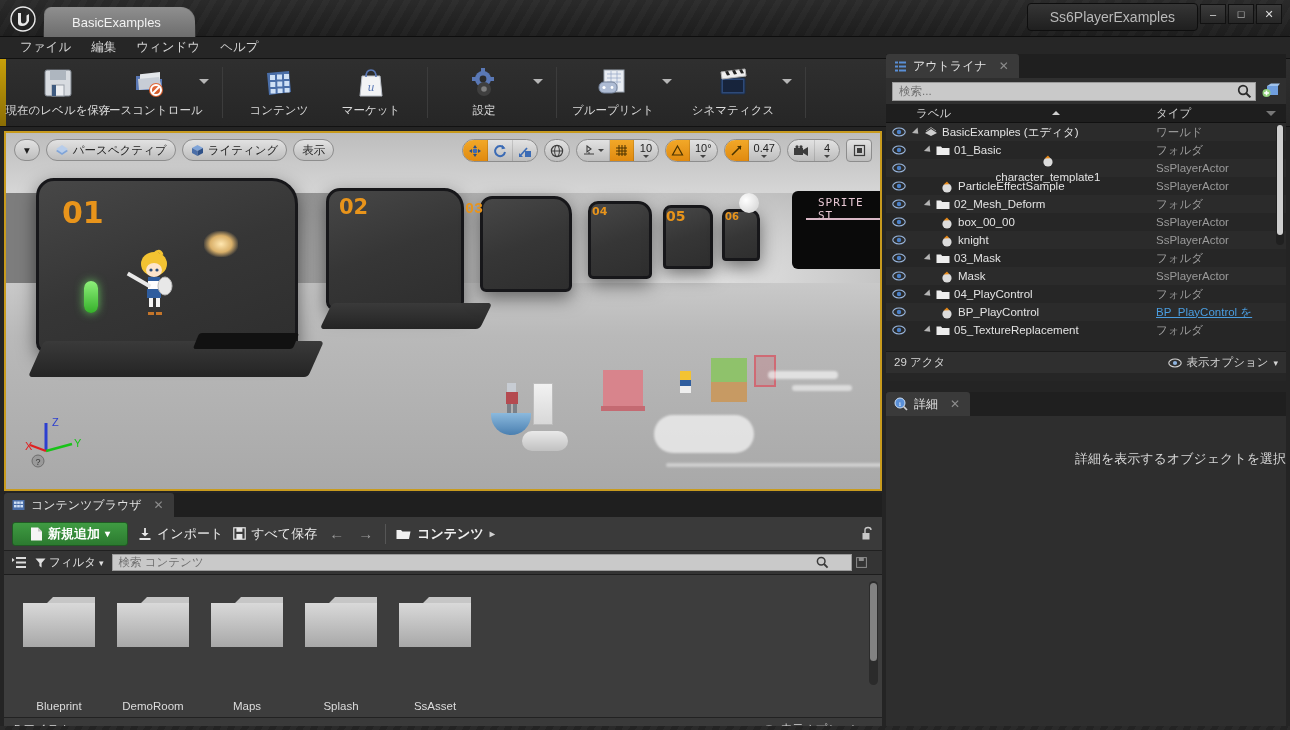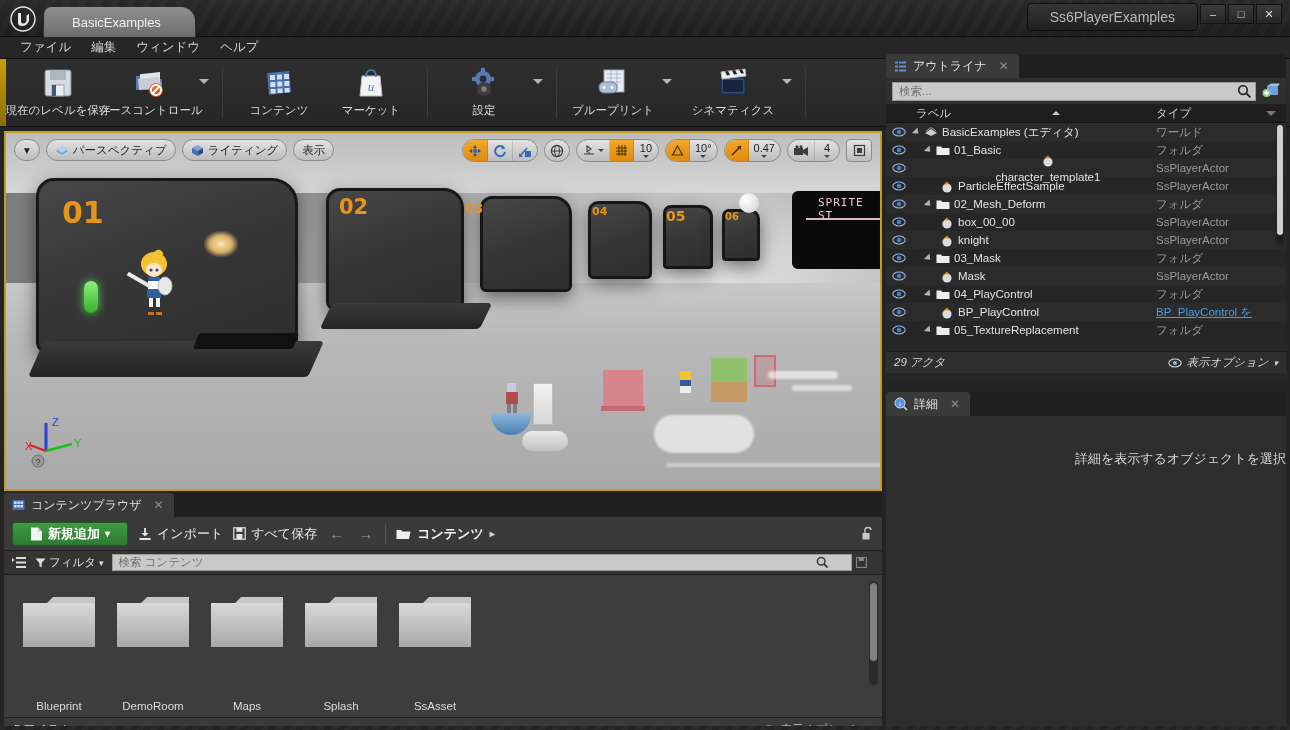--- a/index.html
+++ b/index.html
@@ -242,21 +242,21 @@
   .ol-row:nth-child(odd) { background: #2b2b2b; }
   .ol-row:nth-child(even) { background: #262626; }
   .ol-eye { width: 26px; display: flex; align-items: center; justify-content: center; }
   .ol-label { flex: 1; display: flex; align-items: center; gap: 4px; overflow: hidden; white-space: nowrap; }
   .ol-type { width: 130px; color: #9a9a9a; font-size: 11.5px; white-space: nowrap; overflow: hidden; }
   .ol-type.link { color: #4a9de0; text-decoration: underline; }
   .tri { width: 0; height: 0; border-top: 4px solid transparent; border-bottom: 4px solid transparent; border-left: 5px solid #b4b4b4; transform: rotate(45deg); margin-right: 1px; }
   .ol-scroll { position: absolute; right: 2px; top: 2px; width: 8px; height: 120px; background: #202020; border-radius: 4px; }
   .ol-scroll i { position: absolute; left: 1px; top: 0; width: 6px; height: 110px; background: #cfcfcf; border-radius: 3px; display: block; }
 
-  .ol-status { height: 22px; background: #2f2f2f; display: flex; align-items: center; padding: 0 8px; border-top: 1px solid #1c1c1c; font-style: italic; }
+  .ol-status { height: 22px; background: #2f2f2f; display: flex; align-items: center; padding: 0 8px; border-top: 1px solid #1c1c1c; }
   .ol-status .cnt { color: #d6d6d6; font-size: 11.5px; }
 
   .details {
     position: absolute; left: 886px; top: 392px; width: 400px; height: 334px; background: #262626;
   }
   .details-body {
     height: 310px; background: #2e2e2e; display: flex; align-items: flex-start; justify-content: flex-end;
     padding-top: 34px; color: #d8d8d8; font-size: 13px;
   }
 

